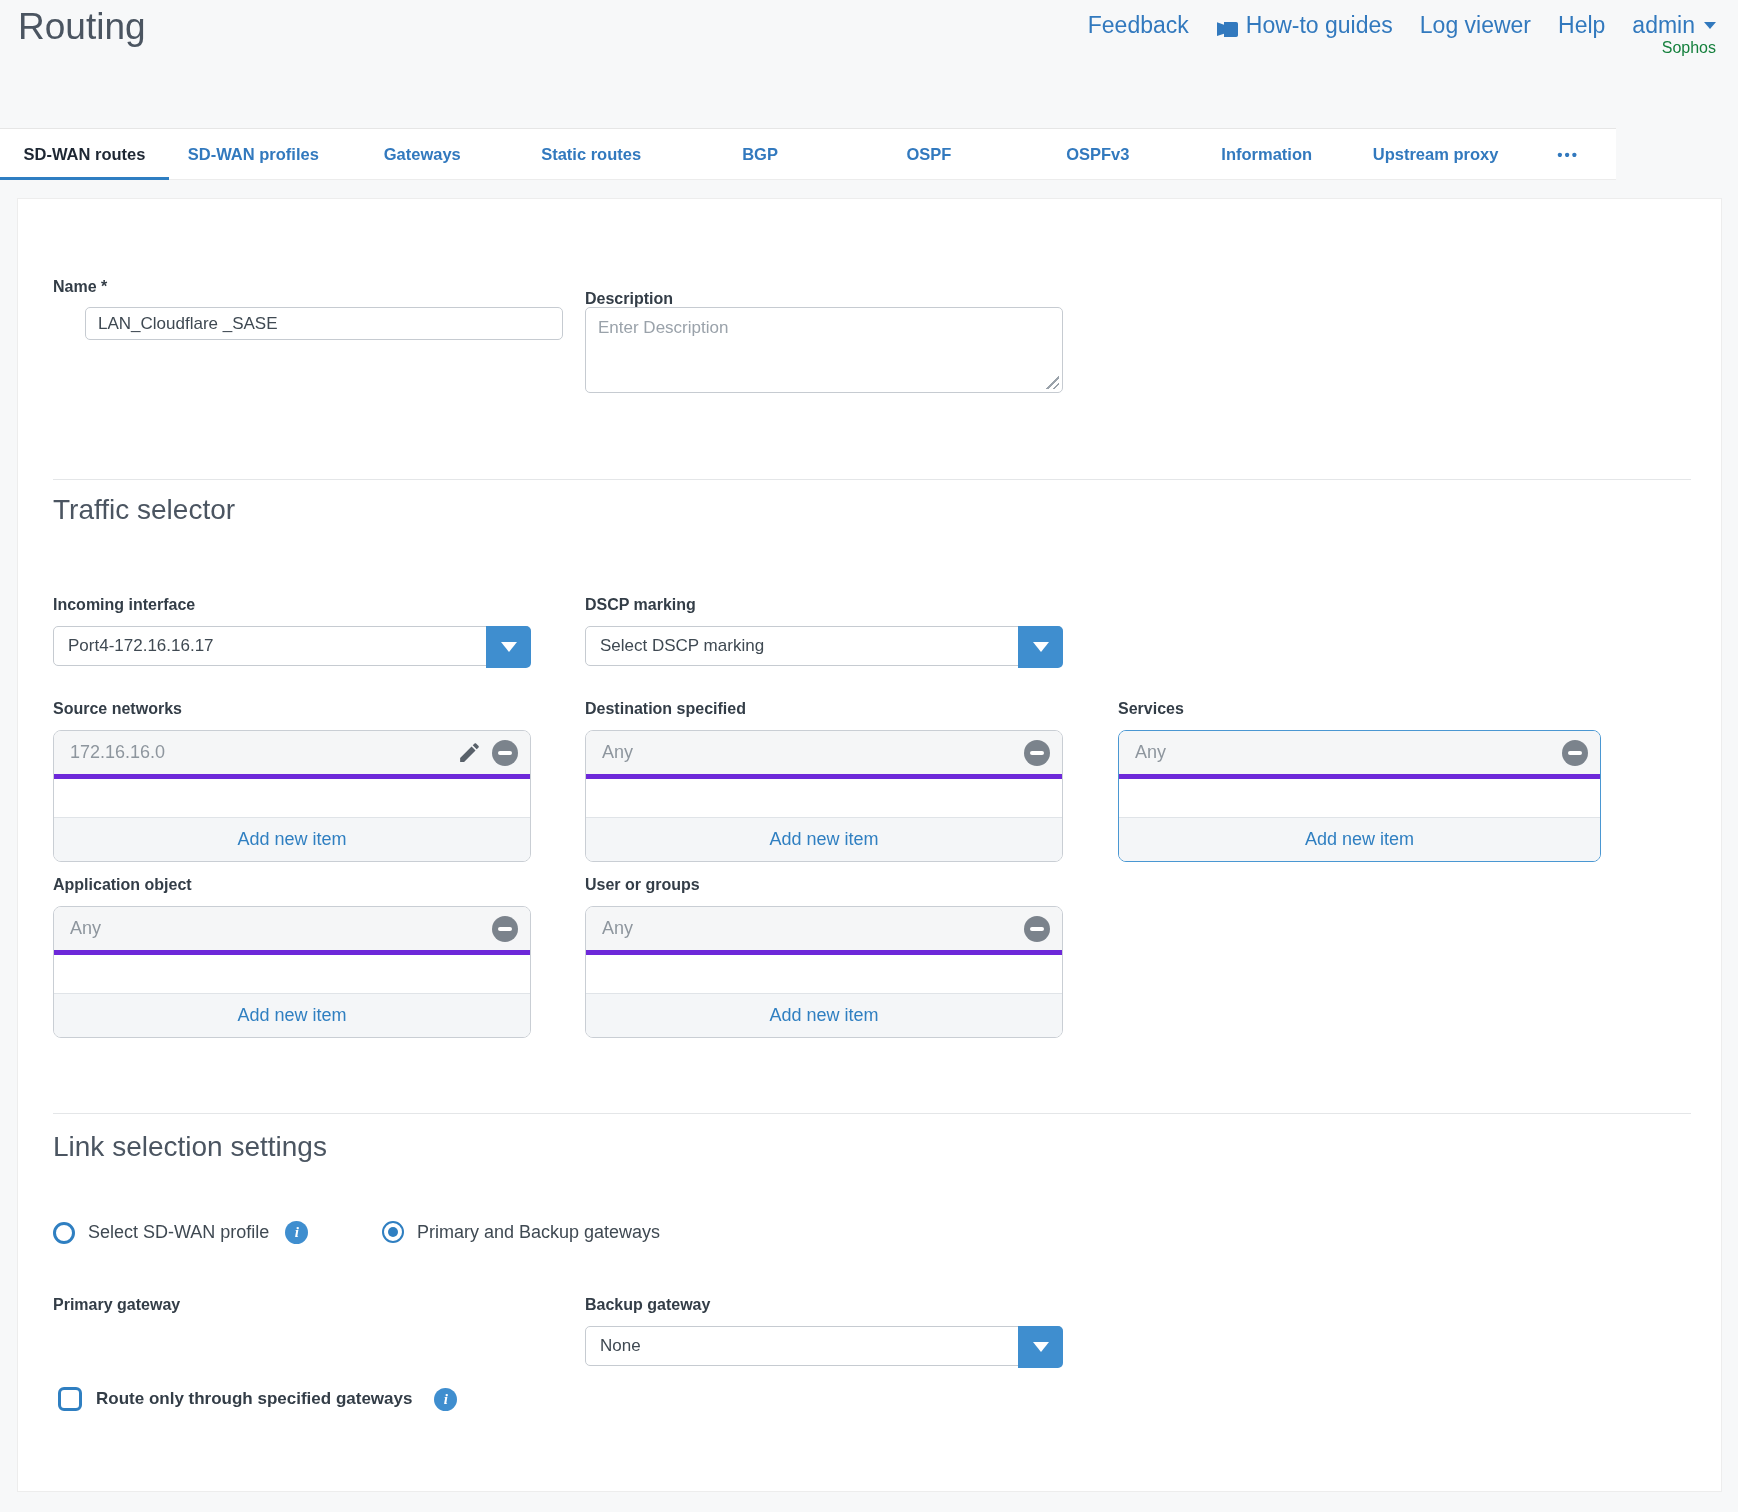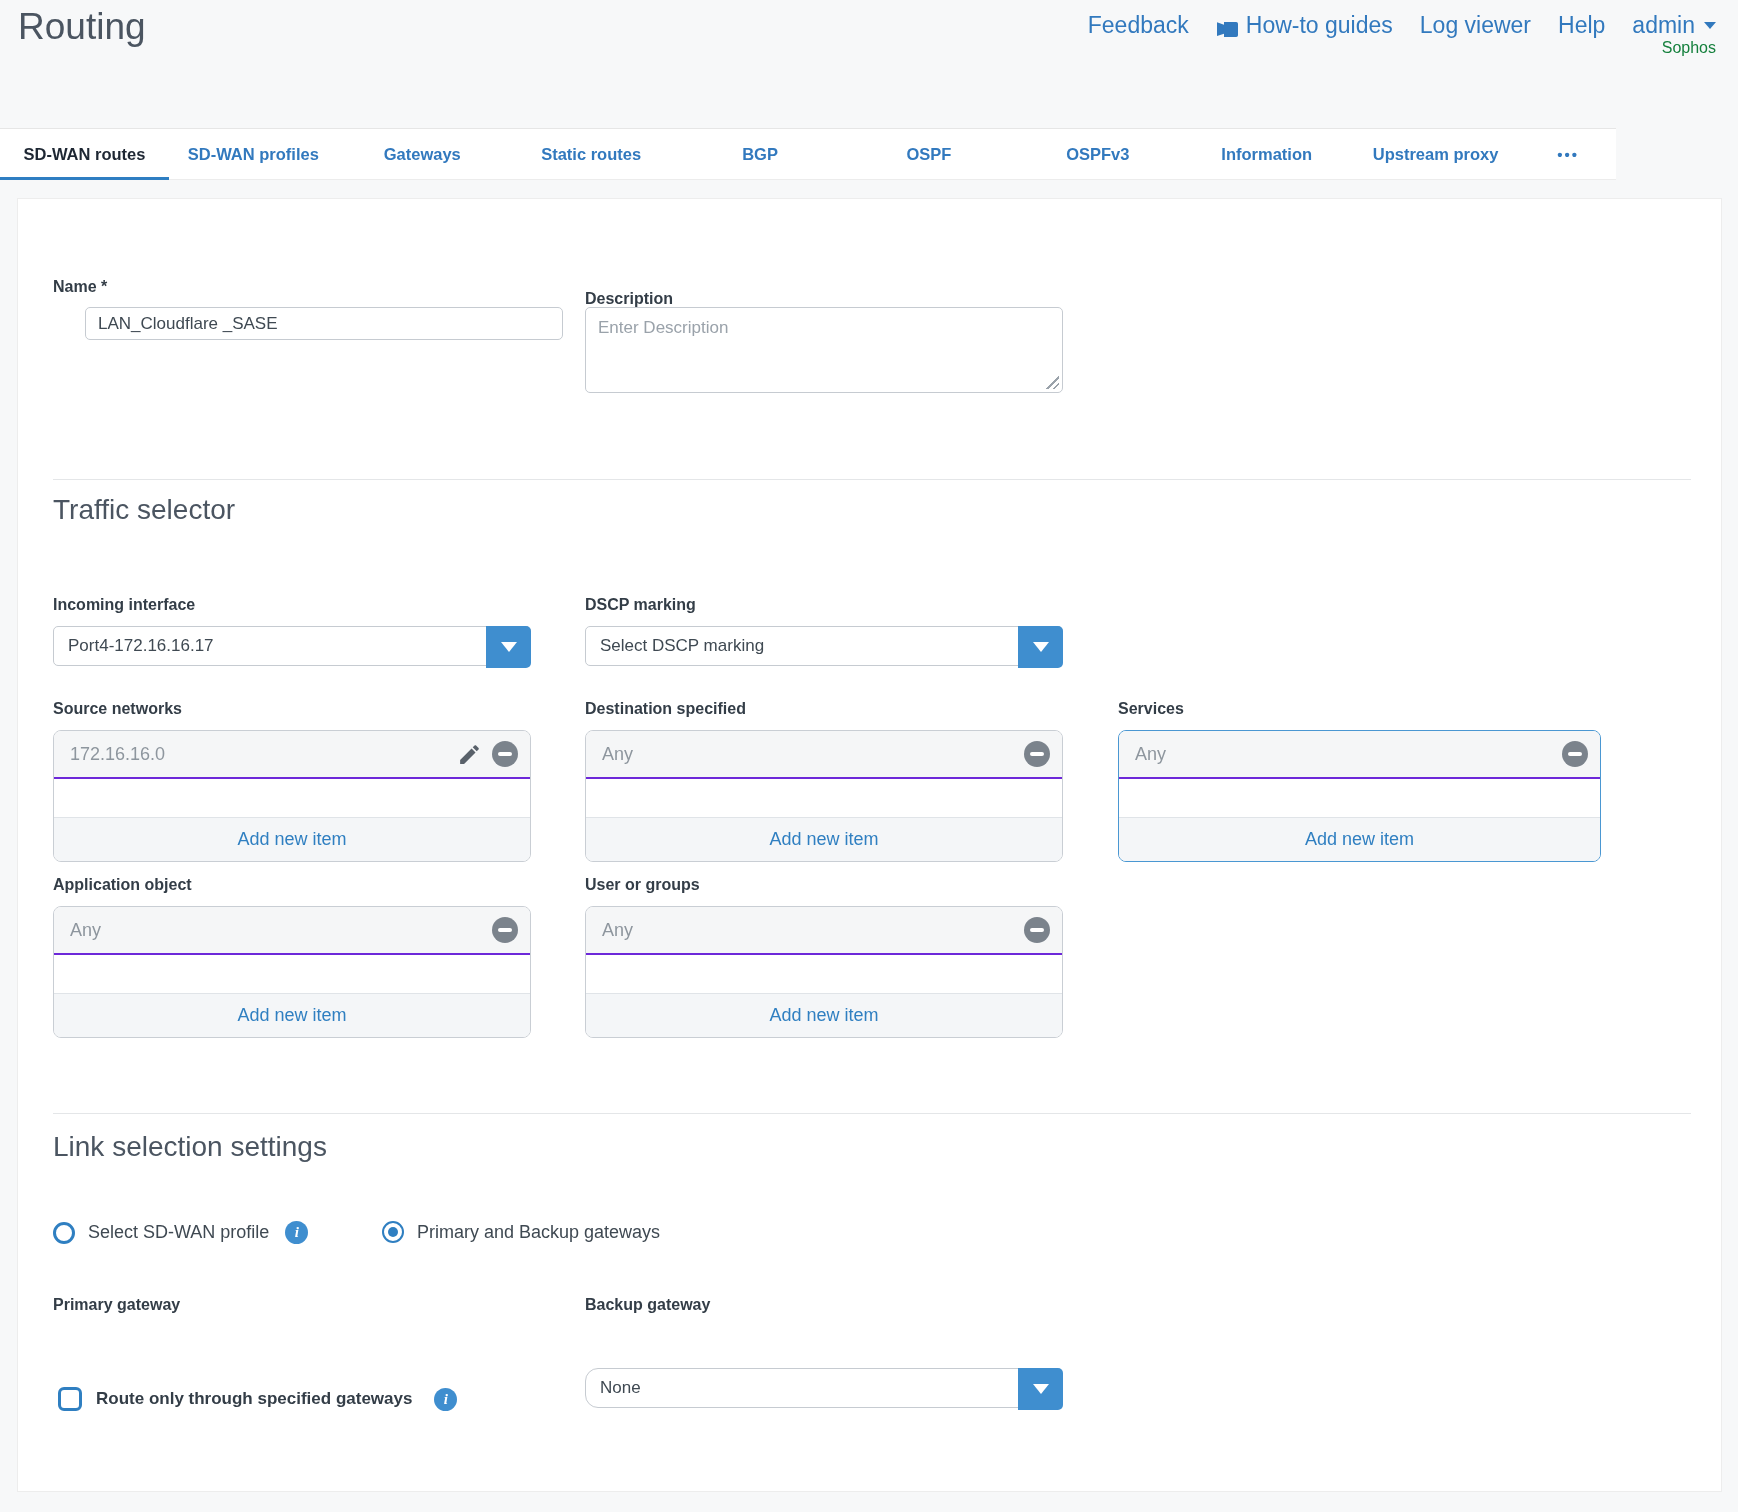--- a/index.html
+++ b/index.html
@@ -103,21 +103,21 @@
     border-top:10px solid #ffffff;
   }
 
   
   .item-box {
     position:absolute; width:478px; height:132px;
     border:1px solid #c9ced4; border-radius:8px; background:#fff; overflow:hidden;
   }
   .item-box.focused { border-color:#4a97d2; }
   .item-row {
-    height:48px; background:#f5f6f7; border-bottom:2px solid #6d28d9;
+    height:48px; background:#f5f6f7; border-bottom:5px solid #6d28d9;
     display:flex; align-items:center; gap:10px; padding:0 12px 0 16px;
     font-size:18px; color:#8e969e;
   }
   .item-row .grow { flex:1 1 auto; }
   .item-footer {
     position:absolute; left:0; right:0; bottom:0; height:44px;
     background:#f4f6f8; border-top:1px solid #e0e4e8;
     display:flex; align-items:center; justify-content:center;
     font-size:18px; color:#2f7fc1; cursor:pointer;
   }
@@ -302,21 +302,21 @@
     <span class="info-icon" style="margin-left:16px;">i</span>
   </div>
   <div class="radio-row" style="left:364px; top:1022px;">
     <span class="radio-outer selected"></span>
     <span class="radio-label">Primary and Backup gateways</span>
   </div>
 
   <div class="field-label" style="left:35px; top:1097px;">Primary gateway</div>
 
   <div class="field-label" style="left:567px; top:1097px;">Backup gateway</div>
-  <div class="dropdown" style="left:567px; top:1169px;border-radius:13px;">
+  <div class="dropdown" style="left:567px; top:1127px;">
     <span class="dd-value">None</span>
     <span class="dd-btn">
         <span class="tri"></span>
       </span>
   </div>
 
   <div class="radio-row" style="left:40px; top:1188px;">
     <span class="checkbox"></span>
     <span class="check-label">Route only through specified gateways</span>
     <span class="info-icon">i</span>

